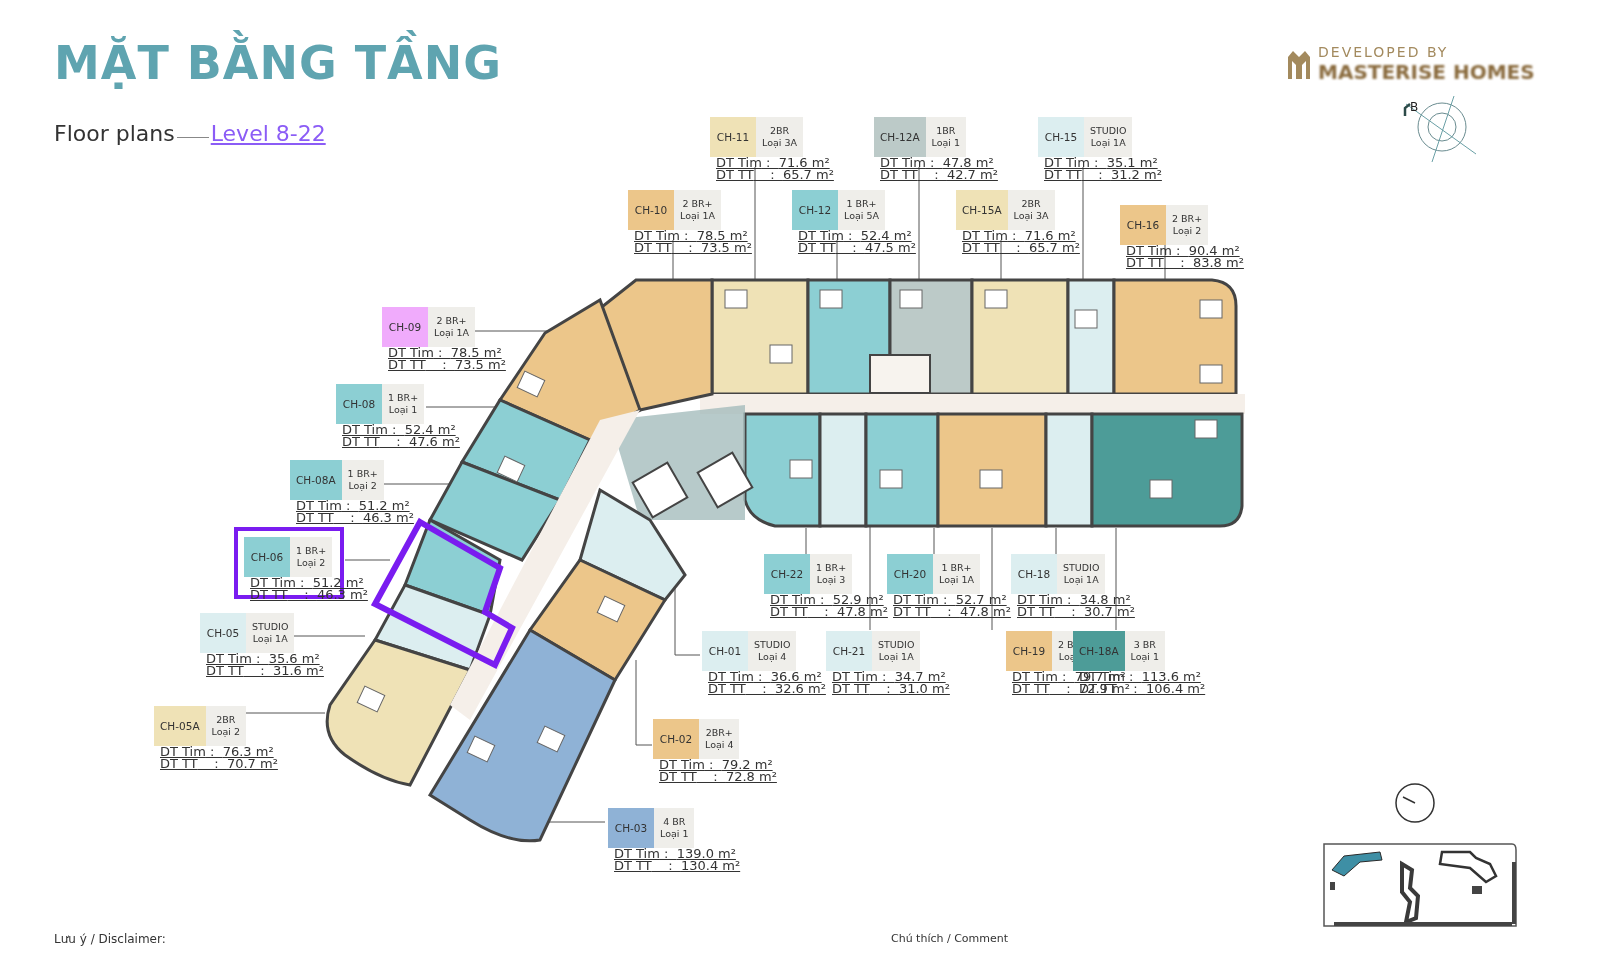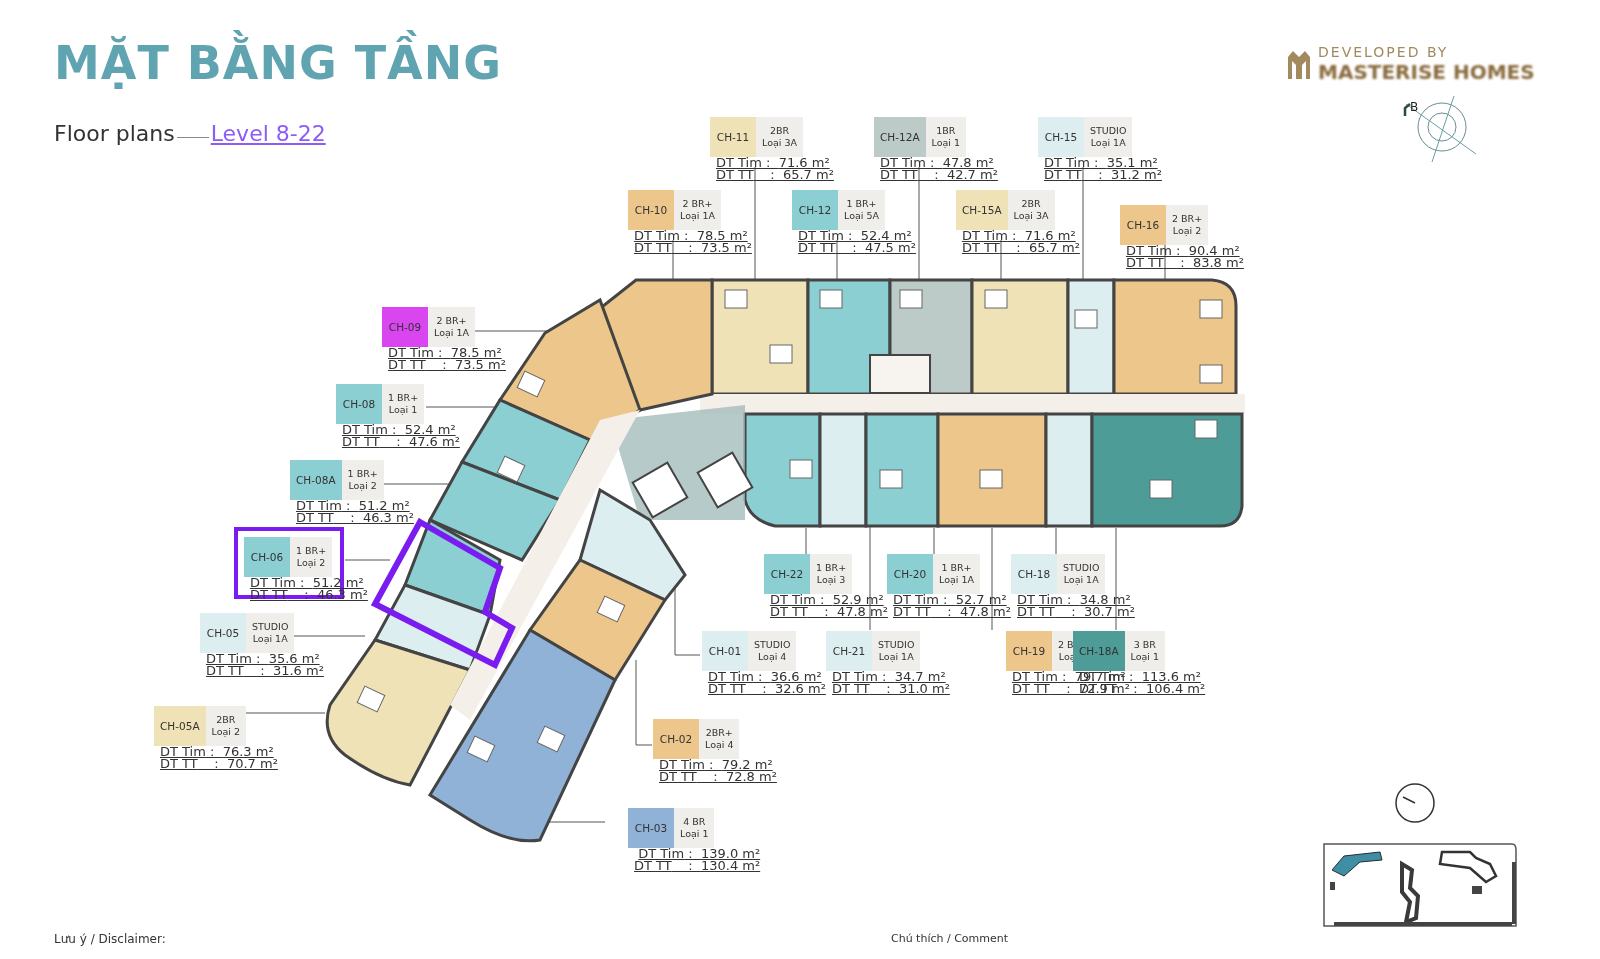--- a/index.html
+++ b/index.html
@@ -233,21 +233,21 @@
         <span>2 BR+</span>
         <span>Loại 2</span>
       </div>
     </div>
   <div class="dt"><span>DT Tim</span> :  <span>90.4 m²</span></div>
   <div class="dt"><span>DT TT</span>    :  <span>83.8 m²</span></div>
 </div>
 
 <div class="label" style="left:382px;top:307px;">
   <div class="head">
-      <div class="code" style="background:#d946ef">CH-09</div>
+      <div class="code" style="background:#f0abfc">CH-09</div>
   <div class="type">
         <span>2 BR+</span>
         <span>Loại 1A</span>
       </div>
     </div>
   <div class="dt"><span>DT Tim</span> :  <span>78.5 m²</span></div>
   <div class="dt"><span>DT TT</span>    :  <span>73.5 m²</span></div>
 </div>
 
 <div class="label" style="left:336px;top:384px;">
@@ -400,21 +400,21 @@
       <div class="code" style="background:#ecc68a">CH-02</div>
   <div class="type">
         <span>2BR+</span>
         <span>Loại 4</span>
       </div>
     </div>
   <div class="dt"><span>DT Tim</span> :  <span>79.2 m²</span></div>
   <div class="dt"><span>DT TT</span>    :  <span>72.8 m²</span></div>
 </div>
 
-<div class="label" style="left:628px;top:808px;text-align:right;">
+<div class="label" style="left:608px;top:808px;">
   <div class="head">
       <div class="code" style="background:#8fb2d6">CH-03</div>
   <div class="type">
         <span>4 BR</span>
         <span>Loại 1</span>
       </div>
     </div>
   <div class="dt"><span>DT Tim</span> :  <span>139.0 m²</span></div>
   <div class="dt"><span>DT TT</span>    :  <span>130.4 m²</span></div>
 </div>

